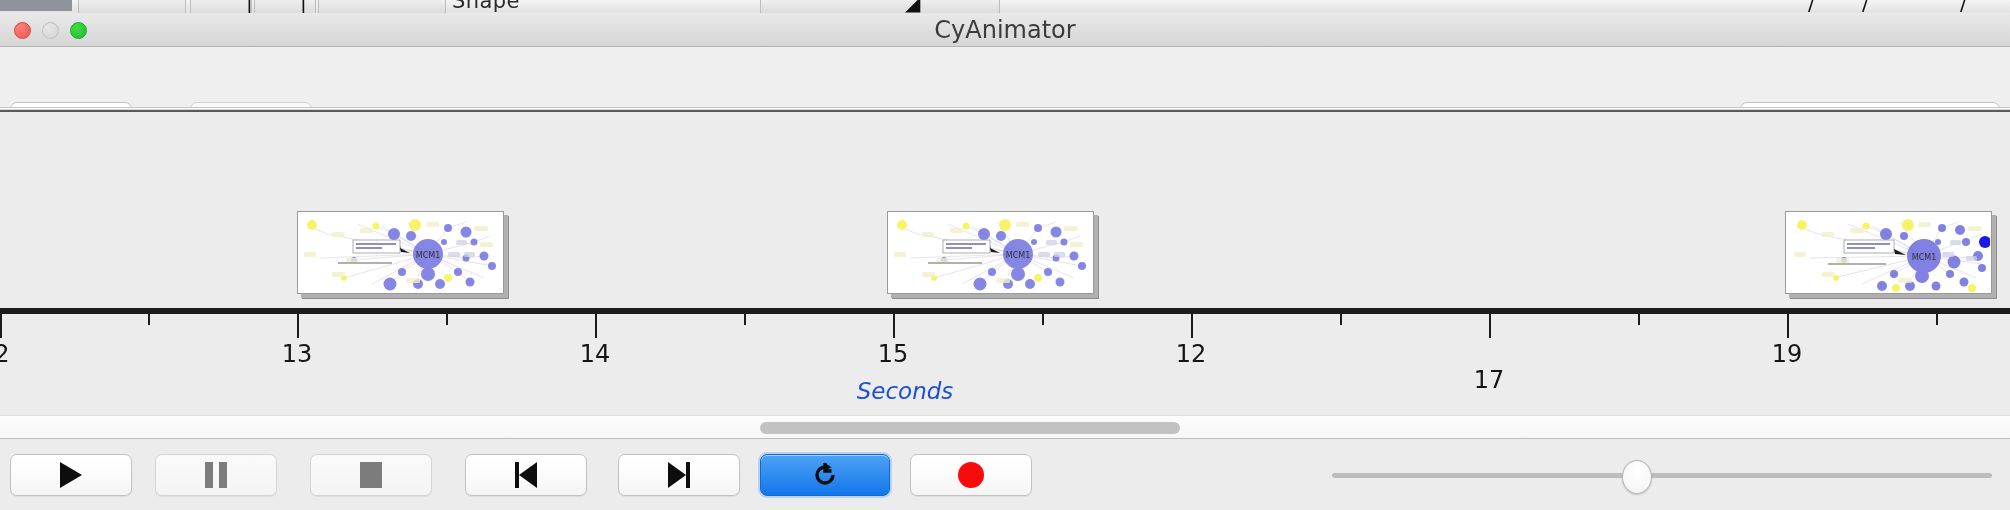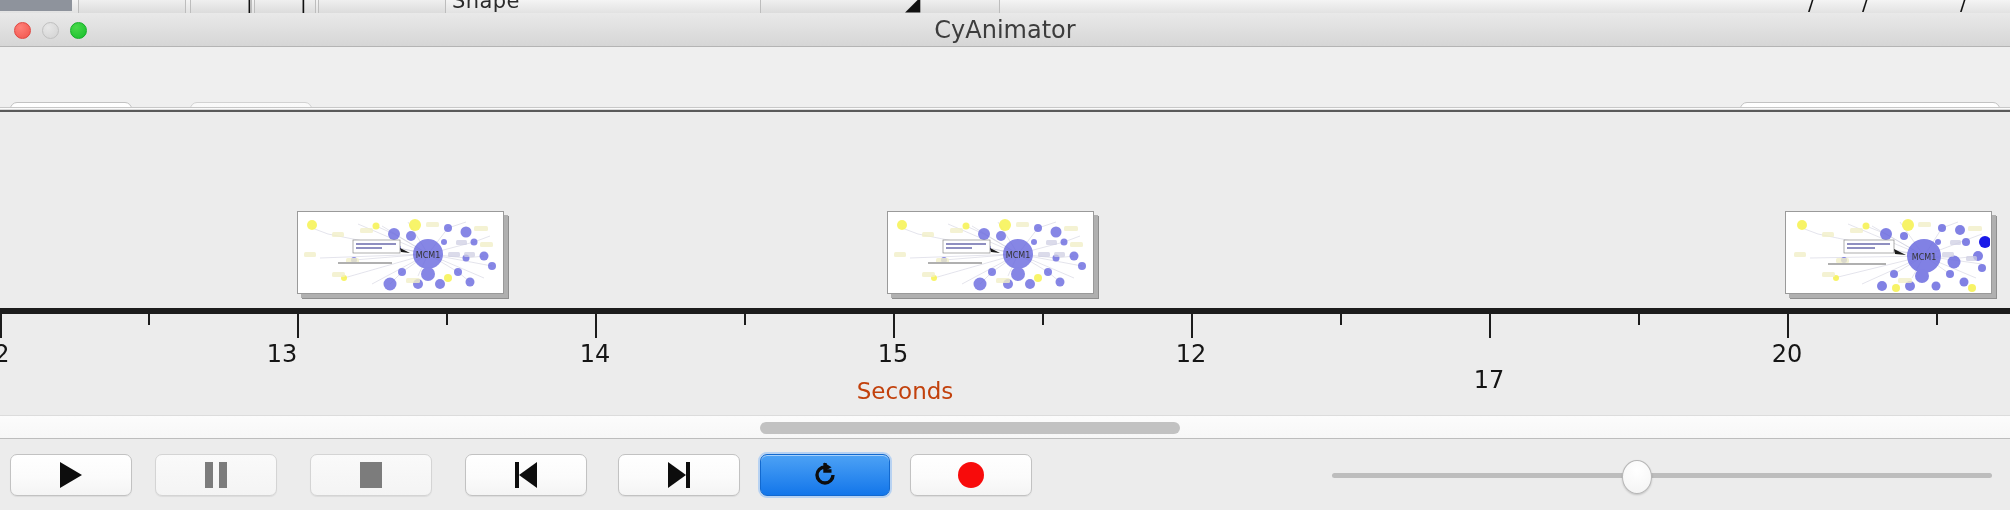--- a/index.html
+++ b/index.html
@@ -132,21 +132,21 @@
   .ticks { position: absolute; left: 0; top: 312px; width: 2010px; height: 30px; }
   .tick { position: absolute; top: 0; width: 2px; background: #1c1c1c; }
   .tick.major { height: 26px; }
   .tick.minor { height: 13px; }
   .tlabel {
     position: absolute; top: 340px; font-size: 24px; color: #151515;
     transform: translateX(-50%); white-space: nowrap;
   }
   .axis-title {
     position: absolute; left: 0; top: 378px; width: 2010px;
-    text-align: center; font-size: 23px; color: #c2410c;
+    text-align: center; font-size: 23px; color: #1d4ed8; font-style: italic;
   }
   .axis-title span { position: relative; left: -100px; }
 
   
   .hscroll {
     position: absolute; left: 0; top: 415px; width: 2010px; height: 24px;
     background: linear-gradient(#fcfcfc, #f7f7f7);
     border-top: 1px solid #dcdcdc;
     border-bottom: 1px solid #bdbdbd;
     box-sizing: border-box;
@@ -479,26 +479,26 @@
     <div class="tick major" style="left:893px;"></div>
     <div class="tick minor" style="left:1042px;"></div>
     <div class="tick major" style="left:1191px;"></div>
     <div class="tick minor" style="left:1340px;"></div>
     <div class="tick major" style="left:1489px;"></div>
     <div class="tick minor" style="left:1638px;"></div>
     <div class="tick major" style="left:1787px;"></div>
     <div class="tick minor" style="left:1936px;"></div>
   </div>
   <div class="tlabel" style="left:2px;">2</div>
-  <div class="tlabel" style="left:282px;">13</div>
+  <div class="tlabel" style="left:297px;">13</div>
   <div class="tlabel" style="left:595px;">14</div>
   <div class="tlabel" style="left:893px;">15</div>
   <div class="tlabel" style="left:1191px;">12</div>
   <div class="tlabel" style="left:1489px;margin-top:26px;">17</div>
-  <div class="tlabel" style="left:1787px;">20</div>
+  <div class="tlabel" style="left:1787px;">19</div>
   <div class="axis-title">
     <span>Seconds</span>
   </div>
 
   <div class="hscroll">
     <div class="thumbbar"></div>
   </div>
 
   <div class="controls">
     <div class="cbtn" id="c-play">

